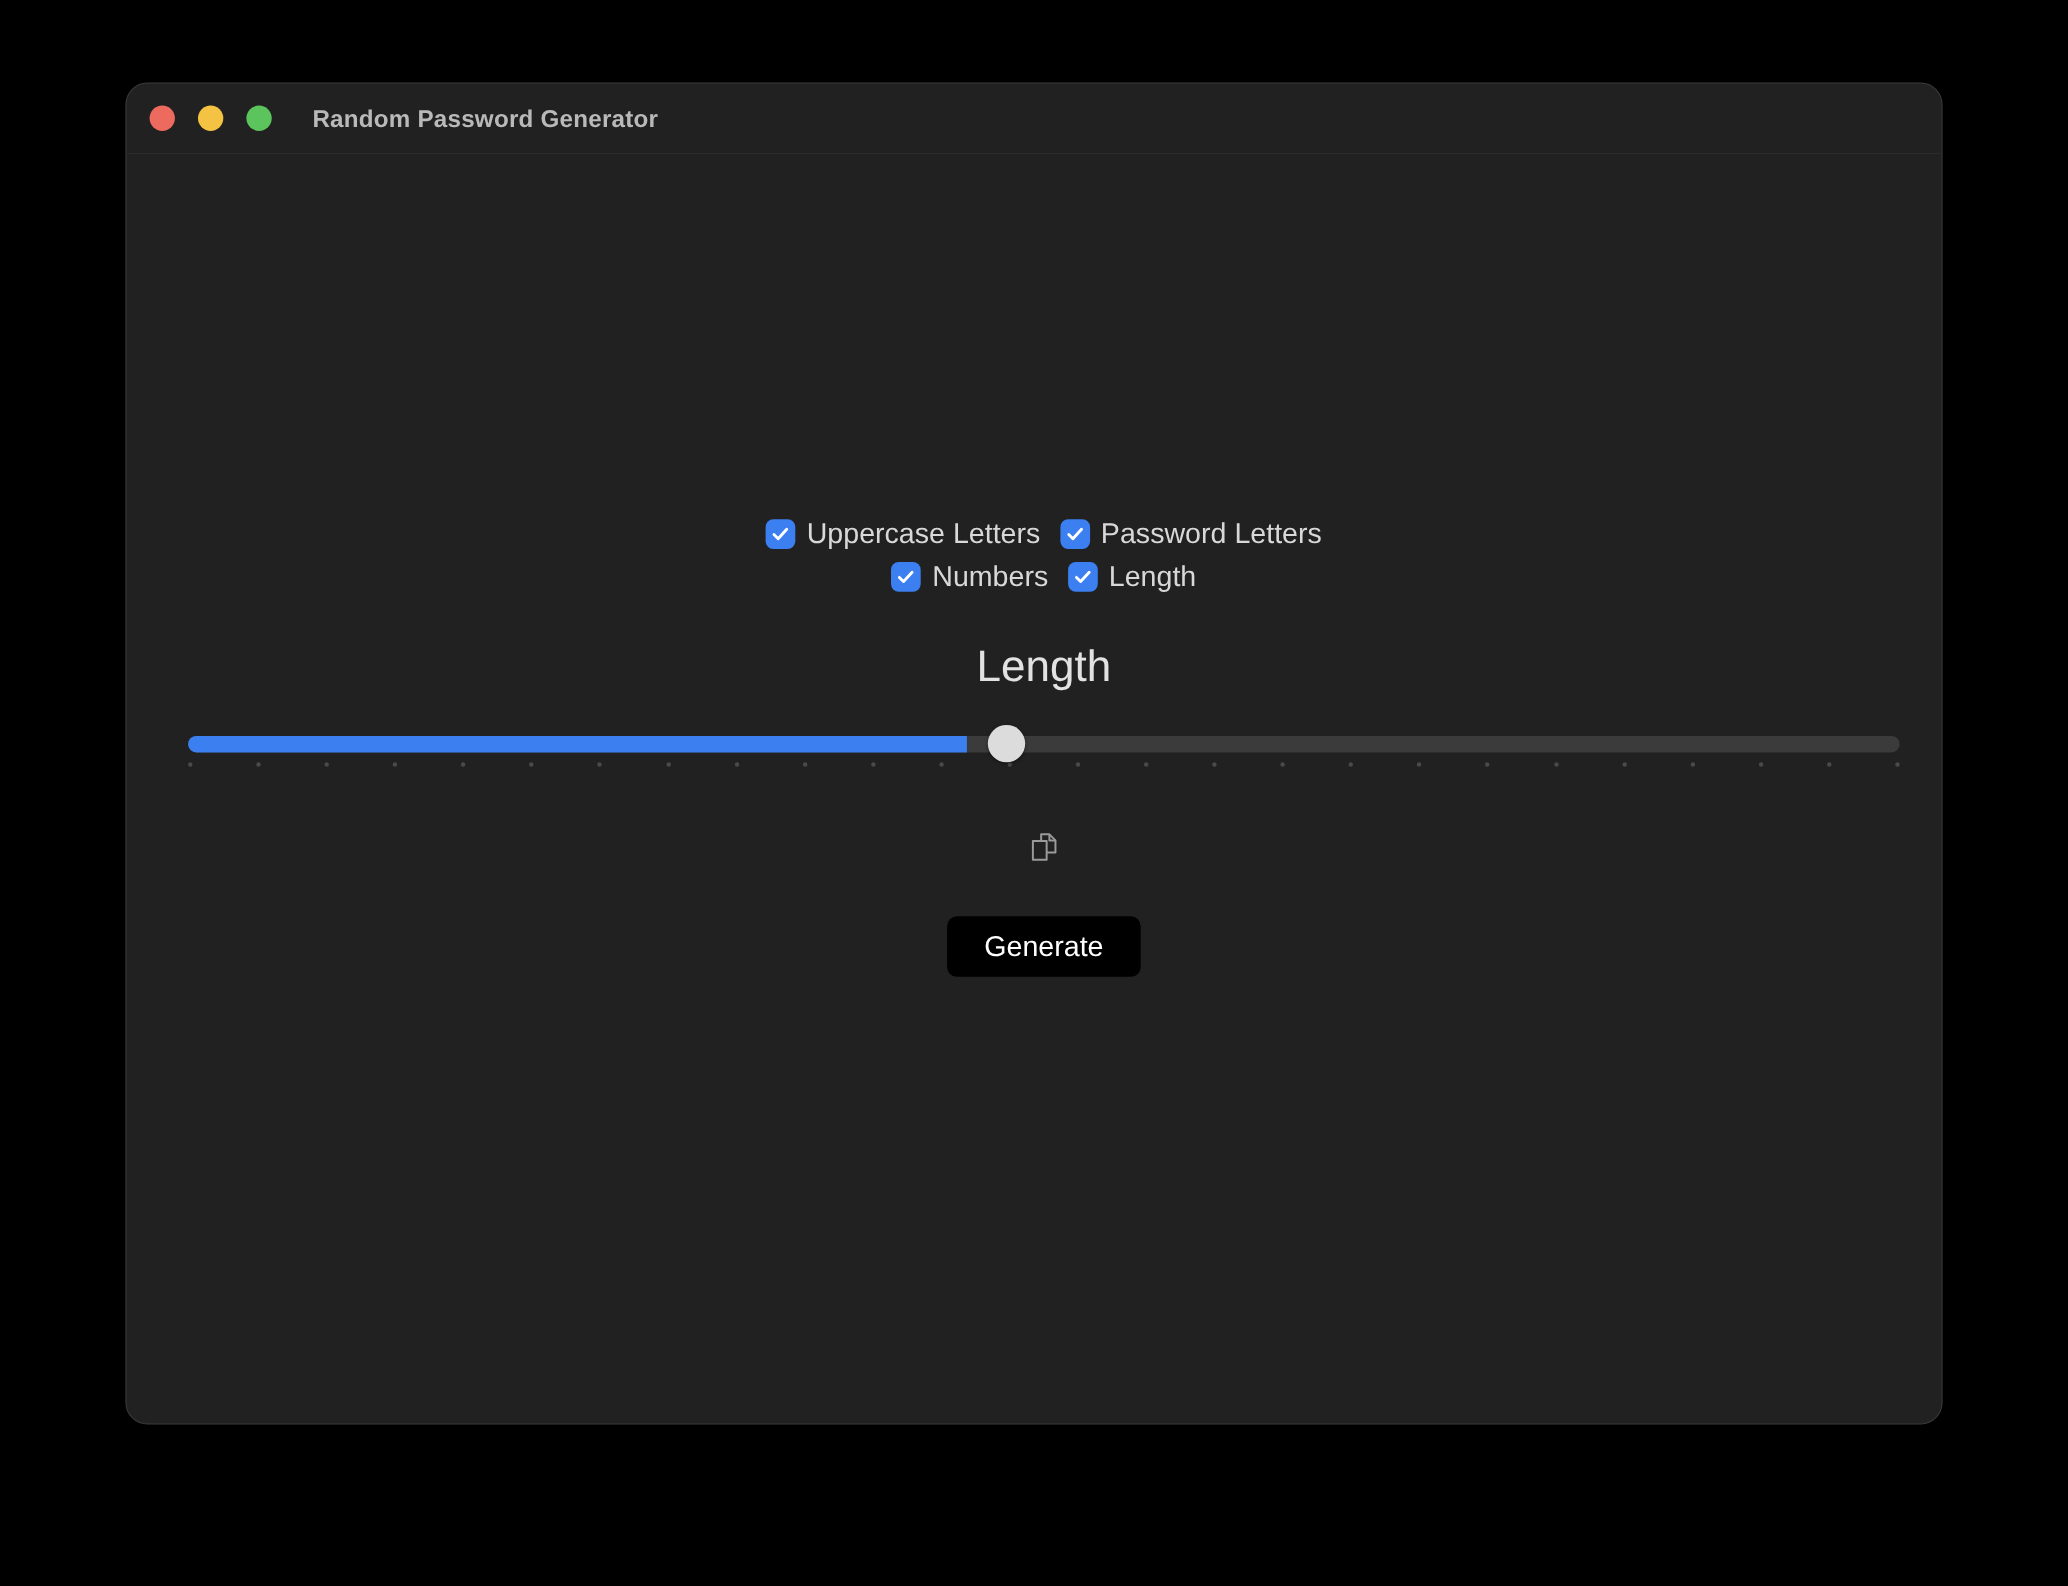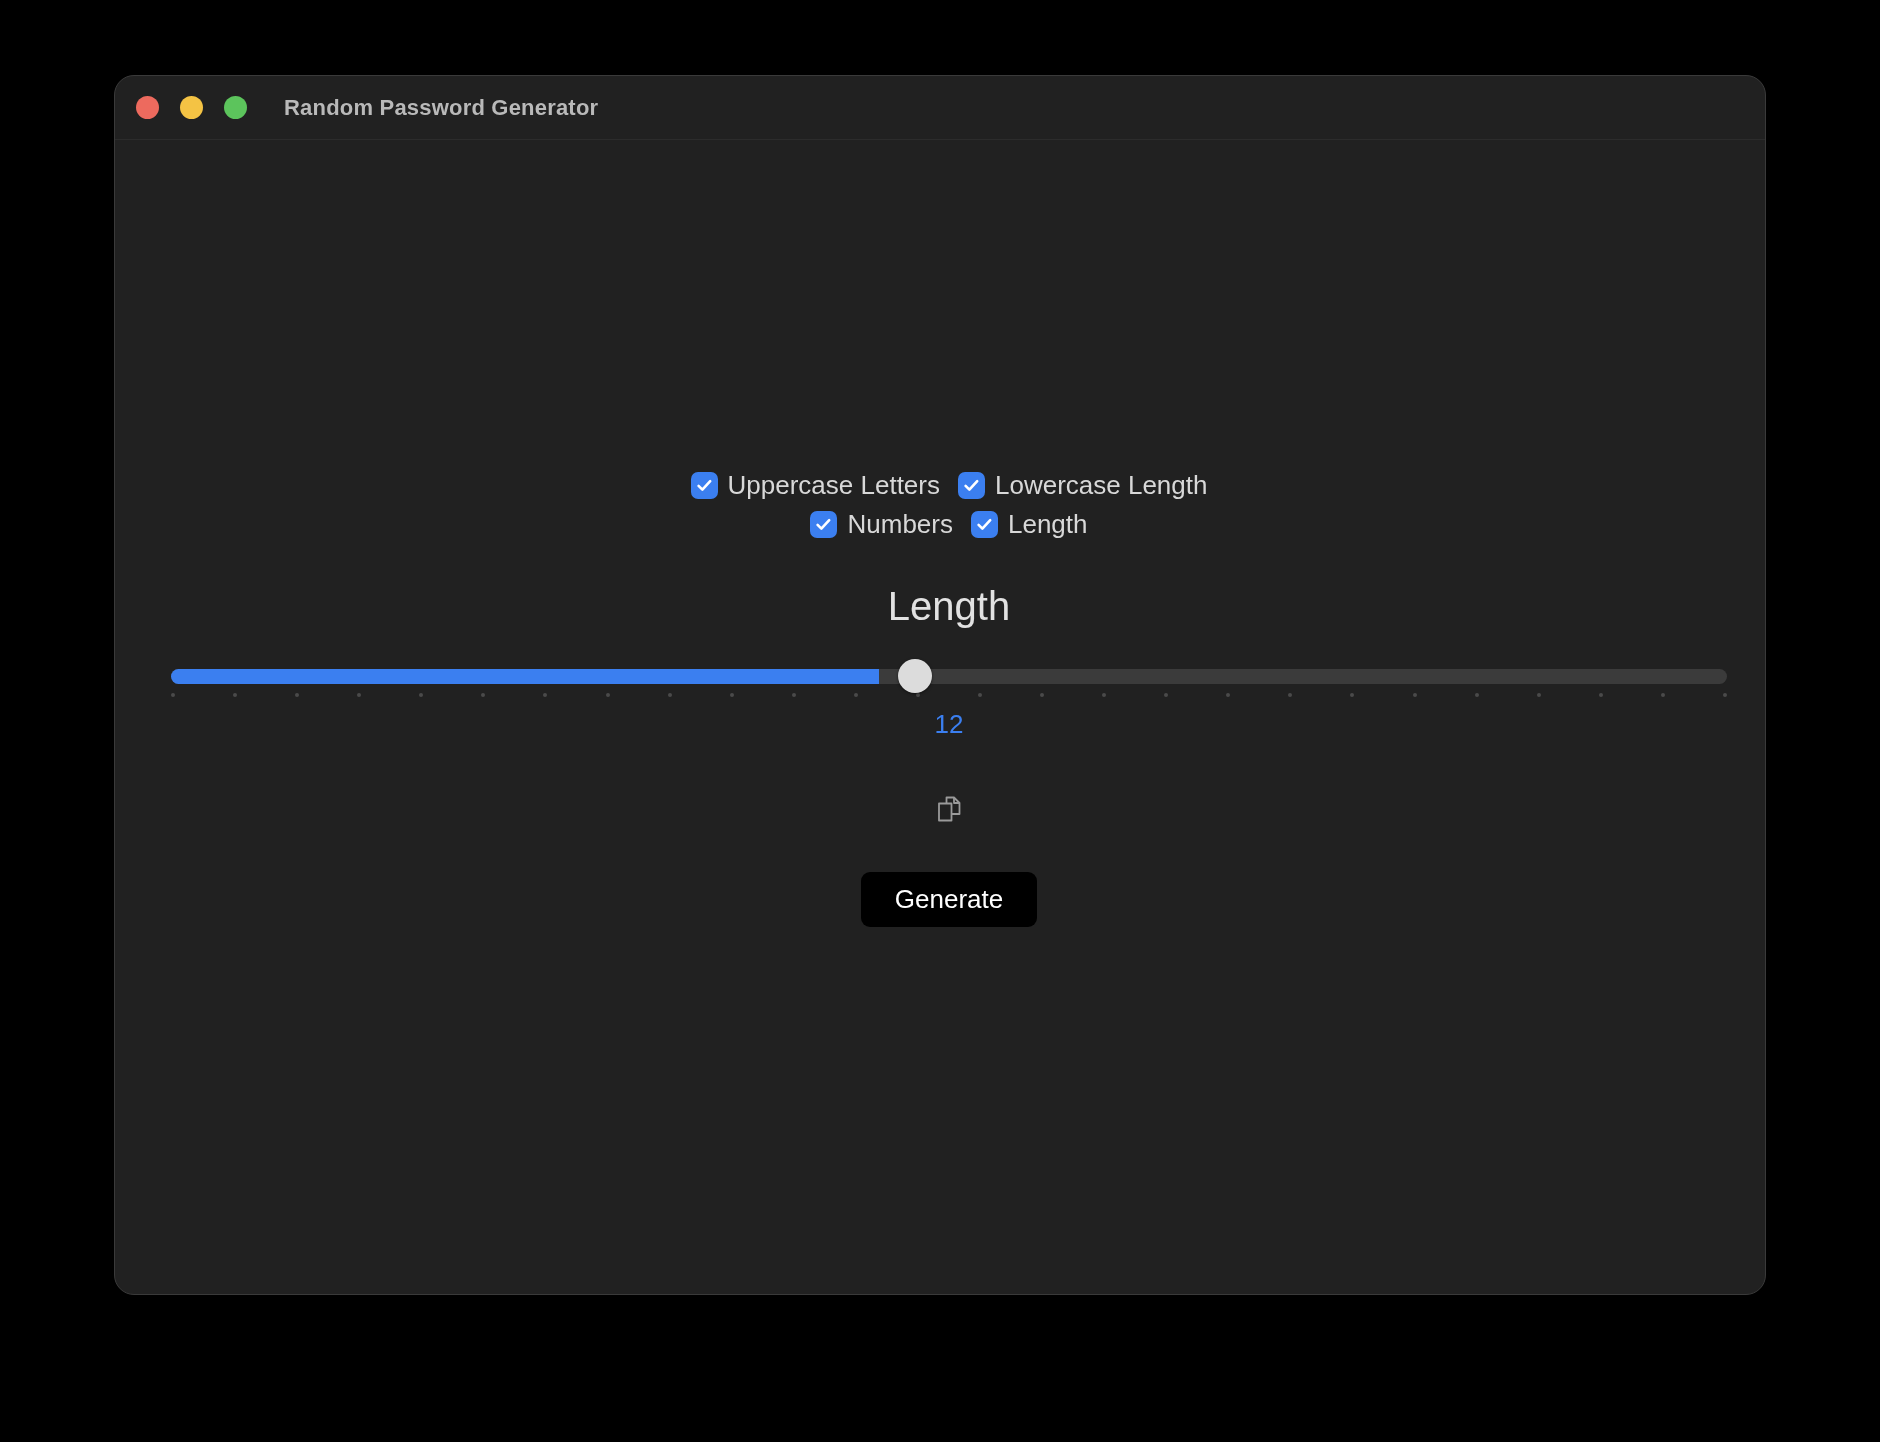--- a/index.html
+++ b/index.html
@@ -274,21 +274,21 @@
               </span>
               <span class="check-label">Uppercase Letters</span>
             </div>
 
             <div class="check-item">
               <span class="checkbox">
                 <svg width="19" height="19" viewBox="0 0 19 19" aria-hidden="true">
                   <path d="M3.6 9.9 L7.4 13.7 L15.2 5.2" fill="none" stroke="#ffffff" stroke-width="2.6" stroke-linecap="round" stroke-linejoin="round"></path>
                 </svg>
               </span>
-              <span class="check-label">Lowercase Length</span>
+              <span class="check-label">Password Letters</span>
             </div>
           </div>
 
           <div class="checkbox-row">
             <div class="check-item">
               <span class="checkbox">
                 <svg width="19" height="19" viewBox="0 0 19 19" aria-hidden="true">
                   <path d="M3.6 9.9 L7.4 13.7 L15.2 5.2" fill="none" stroke="#ffffff" stroke-width="2.6" stroke-linecap="round" stroke-linejoin="round"></path>
                 </svg>
               </span>
@@ -337,21 +337,20 @@
               <span class="tick"></span>
               <span class="tick"></span>
               <span class="tick"></span>
               <span class="tick"></span>
               <span class="tick"></span>
               <span class="tick"></span>
             </div>
           <div class="slider-thumb" style="left: 45.5%;"></div>
         </div>
 
-        <div class="slider-value">12</div>
 
         <div class="password-row">
           <span class="copy-icon">
             <svg width="30" height="30" viewBox="0 0 30 30" aria-hidden="true">
               <path d="M12.5 3.5 H20 L25.5 9 V20 H12.5 Z" fill="none" stroke="#9a9a9a" stroke-width="1.8" stroke-linejoin="round"></path>
               <path d="M20 3.5 V9 H25.5" fill="none" stroke="#9a9a9a" stroke-width="1.8" stroke-linejoin="round"></path>
               <path d="M5 9.5 H17.5 V26.5 H5 Z" fill="#212121" stroke="#9a9a9a" stroke-width="1.8" stroke-linejoin="round"></path>
             </svg>
           </span>
         </div>

